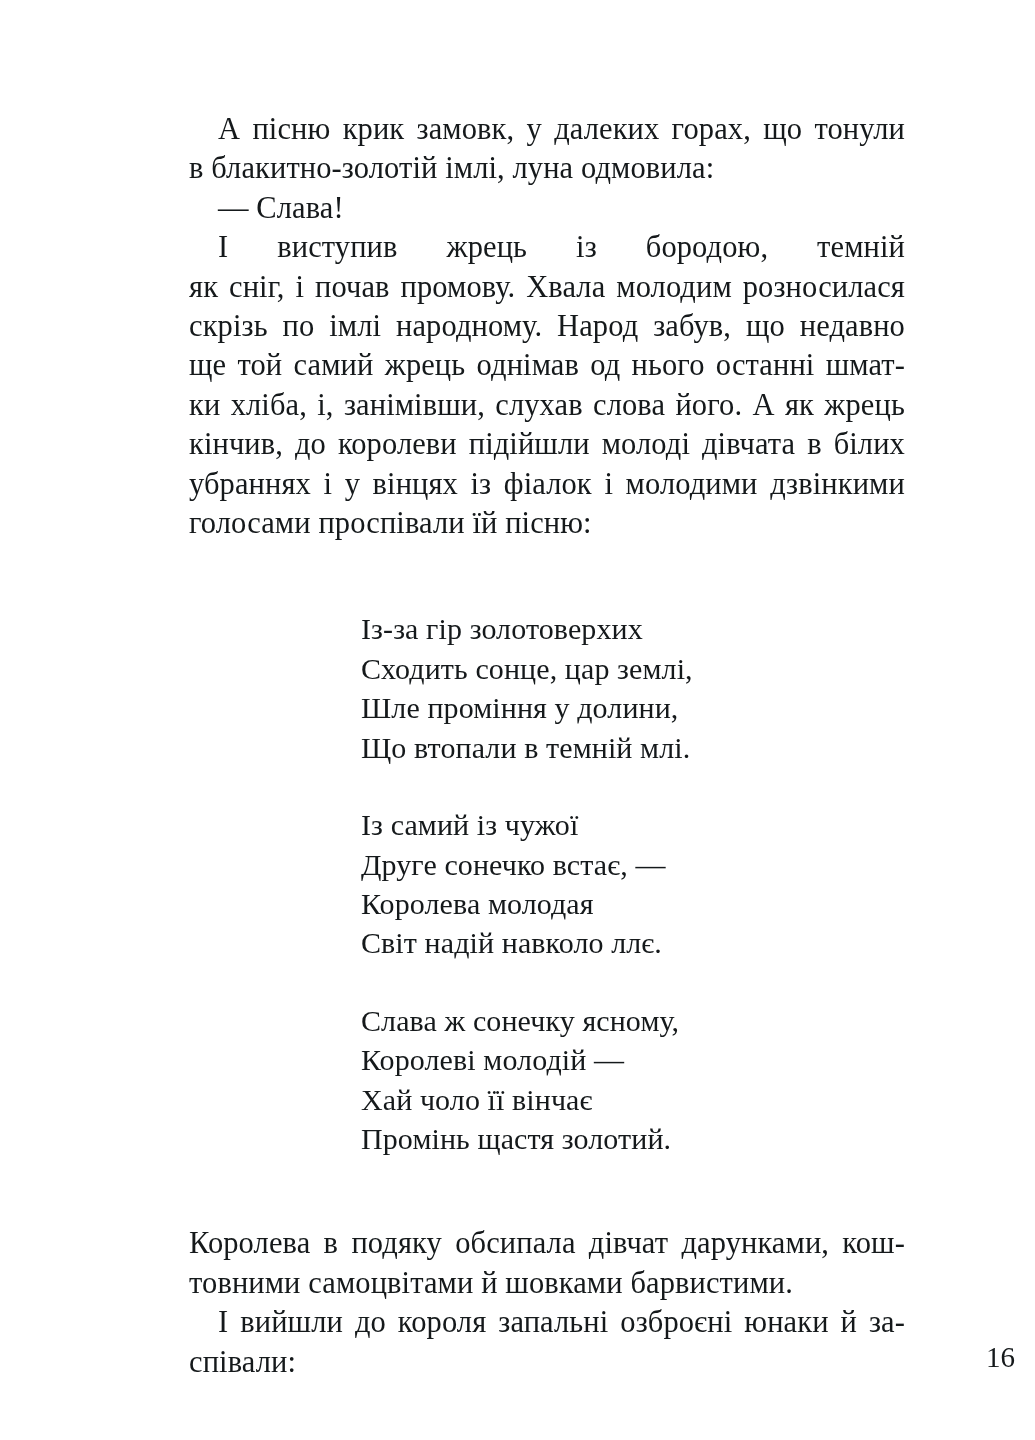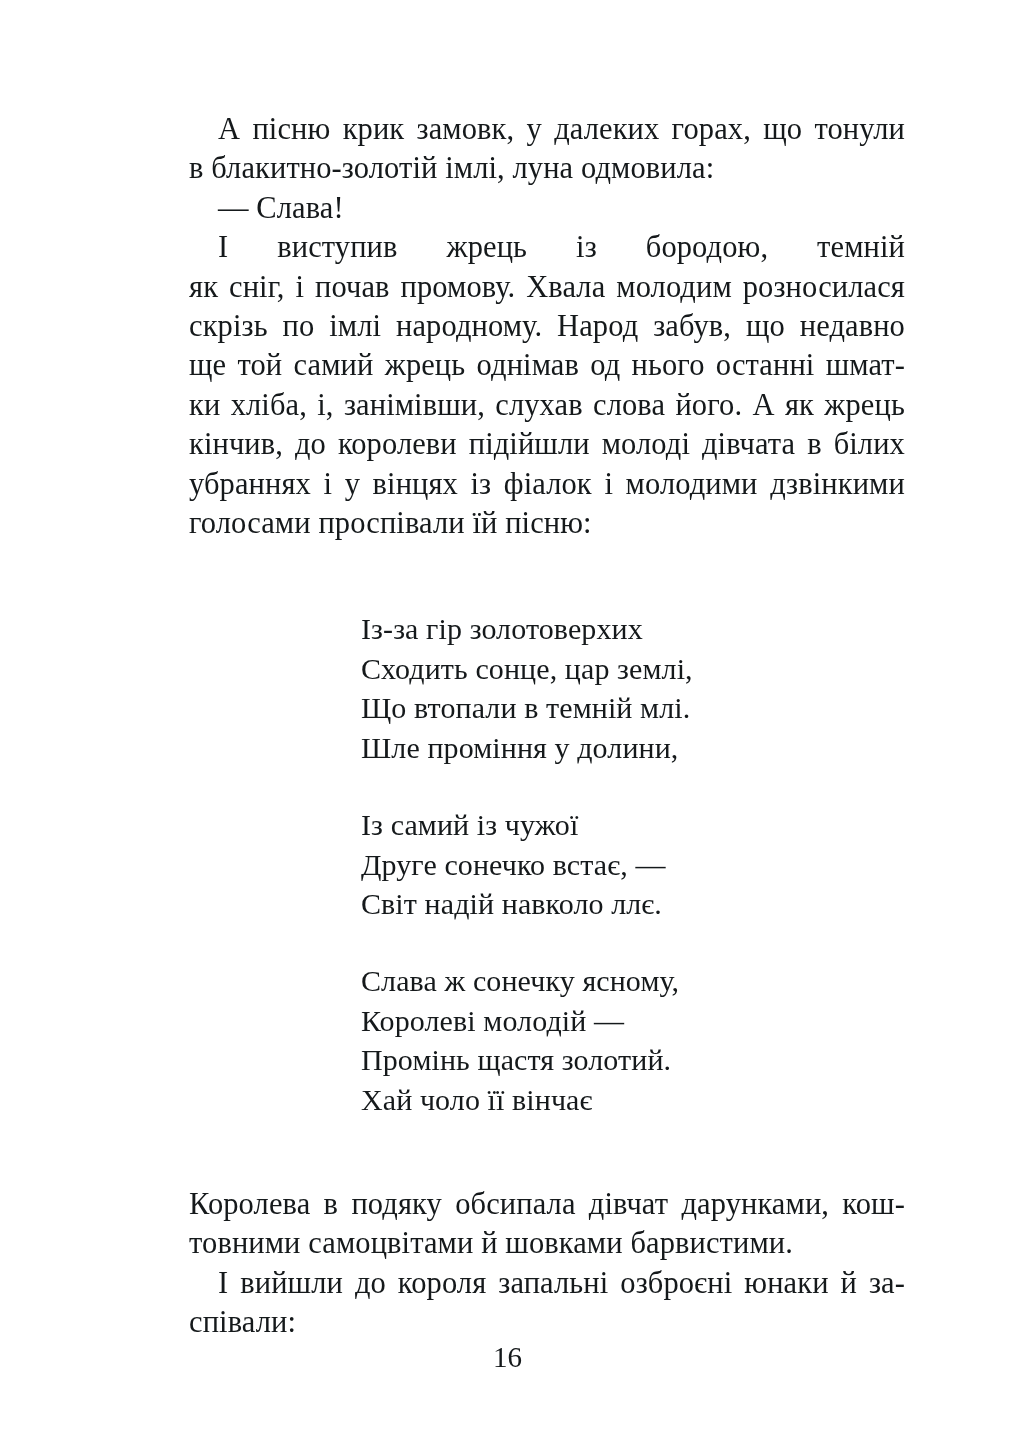--- a/index.html
+++ b/index.html
@@ -54,21 +54,21 @@
   .stanza-gap { height: 38px; }
 
   .gap-before-poem { height: 50px; }
   .gap-after-poem  { height: 50px; }
 
   .folio {
     position: absolute;
     left: 0;
     top: 1340px;
     width: 1015px;
-    text-align: center;
+    text-align: right;
     font-size: 29px;
     line-height: 34px;
     color: #15191b;
     font-family: "Liberation Serif", "DejaVu Serif", serif;
   }
 </style>
 </head>
 <body>
 
 <div class="page">
@@ -170,39 +170,40 @@
       <div class="line">голосами проспівали їй пісню:</div>
     </div>
 
     <div class="gap-before-poem"></div>
 
     <div class="poem">
 
       <div class="stanza">
         <div class="line">Із-за гір золотоверхих</div>
         <div class="line">Сходить сонце, цар землі,</div>
+        <div class="line">Шле проміння у долини,</div>
         <div class="line">Що втопали в темній млі.</div>
-        <div class="line">Шле проміння у долини,</div>
       </div>
 
       <div class="stanza-gap"></div>
 
       <div class="stanza">
         <div class="line">Із самий із чужої</div>
         <div class="line">Друге сонечко встає, —</div>
+        <div class="line">Королева молодая</div>
         <div class="line">Світ надій навколо ллє.</div>
       </div>
 
       <div class="stanza-gap"></div>
 
       <div class="stanza">
         <div class="line">Слава ж сонечку ясному,</div>
         <div class="line">Королеві молодій —</div>
+        <div class="line">Хай чоло її вінчає</div>
         <div class="line">Промінь щастя золотий.</div>
-        <div class="line">Хай чоло її вінчає</div>
       </div>
 
     </div>
 
     <div class="gap-after-poem"></div>
 
     <div class="para">
       <div class="line just">
           <span>Королева</span>
           <span>в</span>

